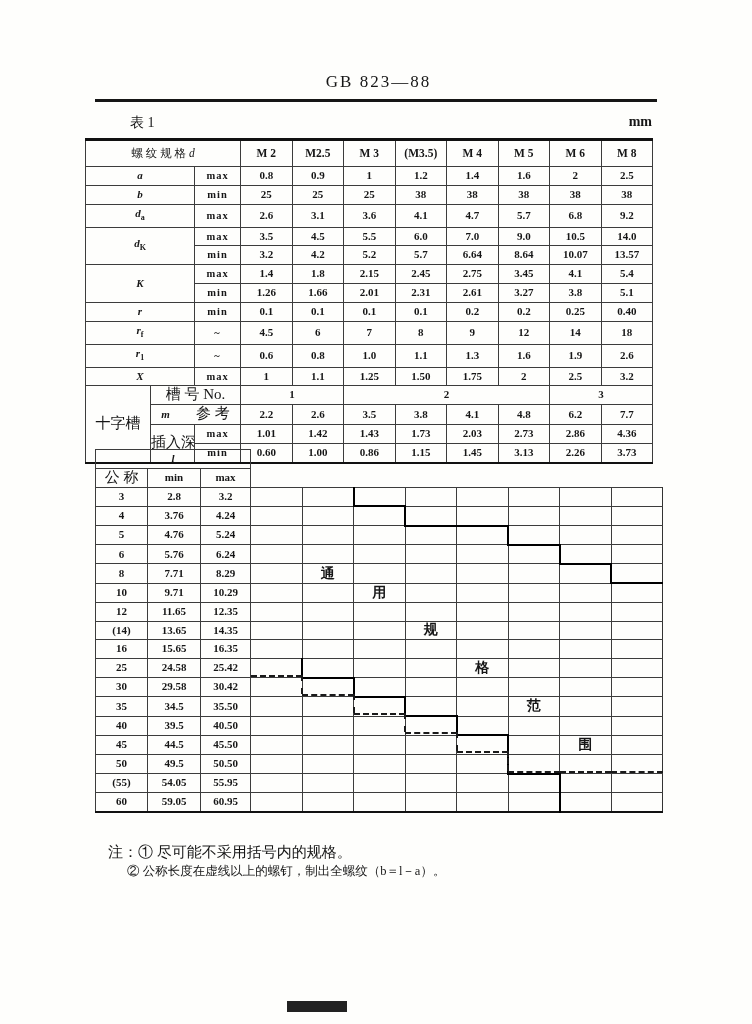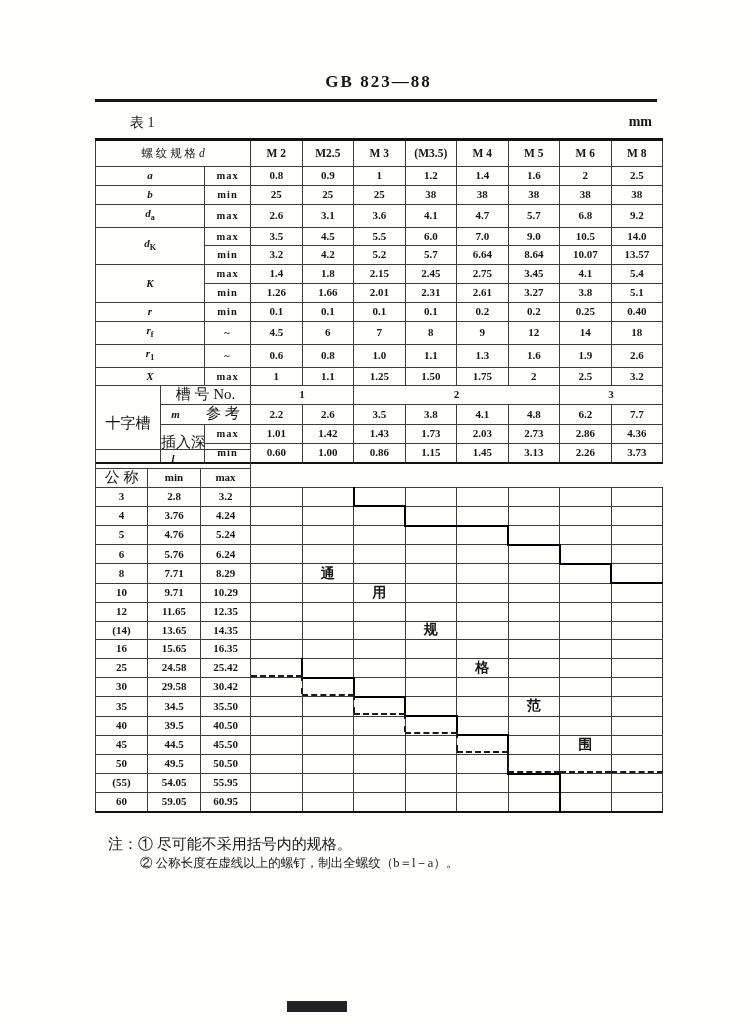--- a/index.html
+++ b/index.html
@@ -1,54 +1,54 @@
 <!DOCTYPE html>
 <html><head>
 <meta charset="utf-8">
 <style>
   html,body{margin:0;padding:0;background:#e8e8e8;}
   .page{position:relative;width:752px;height:1024px;background:#fefefc;overflow:hidden;
         font-family:"Liberation Serif","DejaVu Serif",serif;color:#161616;}
   .std-no{position:absolute;top:72px;left:95px;width:567px;text-align:center;
-          font-size:17px;font-weight:bold;letter-spacing:2px;}
+          font-size:17px;font-weight:normal;letter-spacing:2px;}
   .toprule{position:absolute;top:99px;left:95px;width:562px;height:3px;background:#161616;}
   .tcaption{position:absolute;top:114px;left:130px;width:567px;text-align:left;font-size:14px;}
   .unit{position:absolute;top:114px;right:100px;font-size:14px;font-weight:bold;}
 
   table{border-collapse:collapse;table-layout:fixed;}
   td{border:1px solid #3c3c3c;text-align:center;vertical-align:middle;padding:0;overflow:hidden;
      font-size:11px;font-weight:bold;white-space:nowrap;}
   .cn{font-size:15px;font-weight:normal;}
   i{font-style:italic;font-family:"Liberation Serif",serif;}
   sub{font-size:8px;}
 
-  .t1{position:absolute;left:95px;top:138px;width:567px;
+  .t1{position:absolute;left:85px;top:138px;width:567px;
       border-top:3px solid #111;border-bottom:2.5px solid #111;
       border-left:1.5px solid #333;border-right:1.5px solid #333;}
   .t1 td{height:17.8px;line-height:17.8px;}
   .t1 tr.hrow td{height:25px;line-height:25px;font-size:11.5px;}
   .t1 .lim{font-size:10.5px;letter-spacing:1px;}
 
   #t2wrap{position:absolute;left:95px;top:449px;width:590px;height:400px;}
   .t2{position:absolute;left:0;top:0;width:567px;
       border-left:1.5px solid #333;border-bottom:2.5px solid #111;}
   .t2 td{height:17.7px;line-height:17.7px;}
   .t2 .void{border:none;background:transparent;}
   .t2 .lhead{height:18px;}
   .t2 .bt{border-top:2.5px solid #000;}
   .t2 .bl{border-left:2.5px solid #000;}
   .t2 .bb{border-bottom:2.5px solid #000;}
   .t2 td.gr7{border-right:1.5px solid #333;}
   .dash{position:absolute;height:0;border-top:2px dashed #1a1a1a;}
   .vdash{position:absolute;width:0;border-left:2px dashed #1a1a1a;}
   .rchar{position:absolute;font-size:14px;font-weight:bold;line-height:18px;}
 
-  .note{position:absolute;font-size:12.5px;}
+  .note{position:absolute;font-size:12.5px;margin-top:8px;}
   .n1{left:108px;top:835px;}
-  .n2{left:140px;top:855px;}
+  .n2{left:127px;top:855px;}
   .scan-artifact{position:absolute;left:287px;top:1001px;width:60px;height:11px;background:#222;}
 </style>
 </head>
 <body>
 
 <div class="page">
 
   <div class="std-no">GB 823—88</div>
   <div class="toprule"></div>
   <div class="tcaption">表 1</div>

